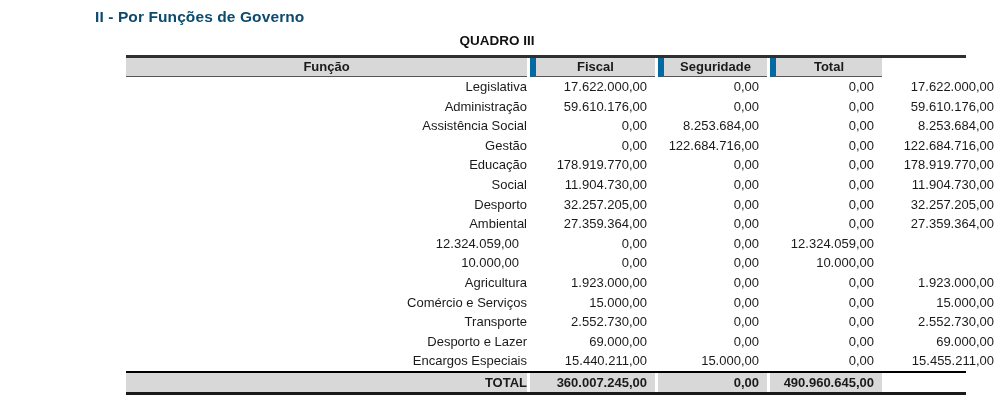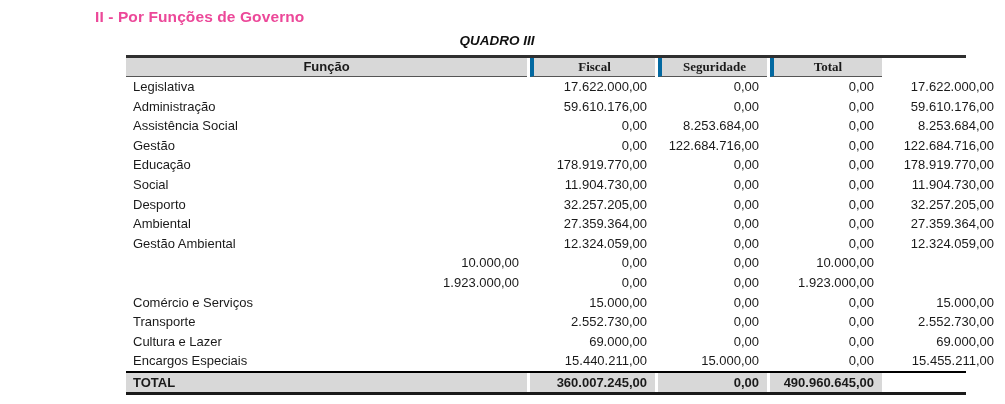--- a/index.html
+++ b/index.html
@@ -12,34 +12,33 @@
     font-family: "Liberation Sans", "DejaVu Sans", sans-serif;
     color: #1a1a1a;
     overflow: hidden;
   }
   .section-title {
     position: absolute;
     left: 95px;
     top: 8px;
     font-size: 15.5px;
     font-weight: bold;
-    color: #ec4899;
+    color: #0c4a6e;
     letter-spacing: 0.1px;
   }
   .table-title {
     position: absolute;
     left: 90px;
     top: 33px;
     width: 876px;
     padding-right: 62px;
     text-align: center;
     font-size: 13.5px;
     font-weight: bold;
     color: #111;
-    font-style: italic;
   }
   .quadro {
     position: absolute;
     left: 90px;
     top: 55px;
     width: 876px;
   }
   .grid-row {
     display: grid;
     grid-template-columns: 401px 125px 109px 112px 117px;
@@ -52,31 +51,30 @@
   .thead .th {
     background: #d8d8d8;
     font-weight: bold;
     font-size: 13px;
     height: 19px;
     line-height: 18px;
     text-align: center;
     border-bottom: 1px solid #555;
   }
   .thead .th + .th {
-    border-left: 4px solid #0369a1;
-    font-family: Liberation Serif, serif;
+    border-left: 6px solid #0369a1;
   }
   .tbody .td {
     height: 19.6px;
     line-height: 19.6px;
     font-size: 13px;
     white-space: nowrap;
     overflow: hidden;
   }
-  .td.name { text-align: left; padding-left: 7px; }
+  .td.name { text-align: right; padding-left: 7px; }
   .td.num  { text-align: right; padding-right: 8px; }
   .tfoot {
     border-top: 2px solid #000;
     border-bottom: 3px solid #1a1a1a;
   }
   .tfoot .td {
     background: #d8d8d8;
     font-weight: bold;
     font-size: 13px;
     height: 19px;
@@ -162,35 +160,35 @@
 
       <div class="grid-row">
         <div class="td name">Ambiental</div>
         <div class="td num">27.359.364,00</div>
         <div class="td num">0,00</div>
         <div class="td num">0,00</div>
         <div class="td num">27.359.364,00</div>
       </div>
 
       <div class="grid-row">
-        <div class="td name">Gestão Ambiental</div>
         <div class="td num">12.324.059,00</div>
         <div class="td num">0,00</div>
         <div class="td num">0,00</div>
         <div class="td num">12.324.059,00</div>
       </div>
 
       <div class="grid-row">
         <div class="td num">10.000,00</div>
         <div class="td num">0,00</div>
         <div class="td num">0,00</div>
         <div class="td num">10.000,00</div>
       </div>
 
       <div class="grid-row">
+        <div class="td name">Agricultura</div>
         <div class="td num">1.923.000,00</div>
         <div class="td num">0,00</div>
         <div class="td num">0,00</div>
         <div class="td num">1.923.000,00</div>
       </div>
 
       <div class="grid-row">
         <div class="td name">Comércio e Serviços</div>
         <div class="td num">15.000,00</div>
         <div class="td num">0,00</div>
@@ -200,21 +198,21 @@
 
       <div class="grid-row">
         <div class="td name">Transporte</div>
         <div class="td num">2.552.730,00</div>
         <div class="td num">0,00</div>
         <div class="td num">0,00</div>
         <div class="td num">2.552.730,00</div>
       </div>
 
       <div class="grid-row">
-        <div class="td name">Cultura e Lazer</div>
+        <div class="td name">Desporto e Lazer</div>
         <div class="td num">69.000,00</div>
         <div class="td num">0,00</div>
         <div class="td num">0,00</div>
         <div class="td num">69.000,00</div>
       </div>
 
       <div class="grid-row">
         <div class="td name">Encargos Especiais</div>
         <div class="td num">15.440.211,00</div>
         <div class="td num">15.000,00</div>

